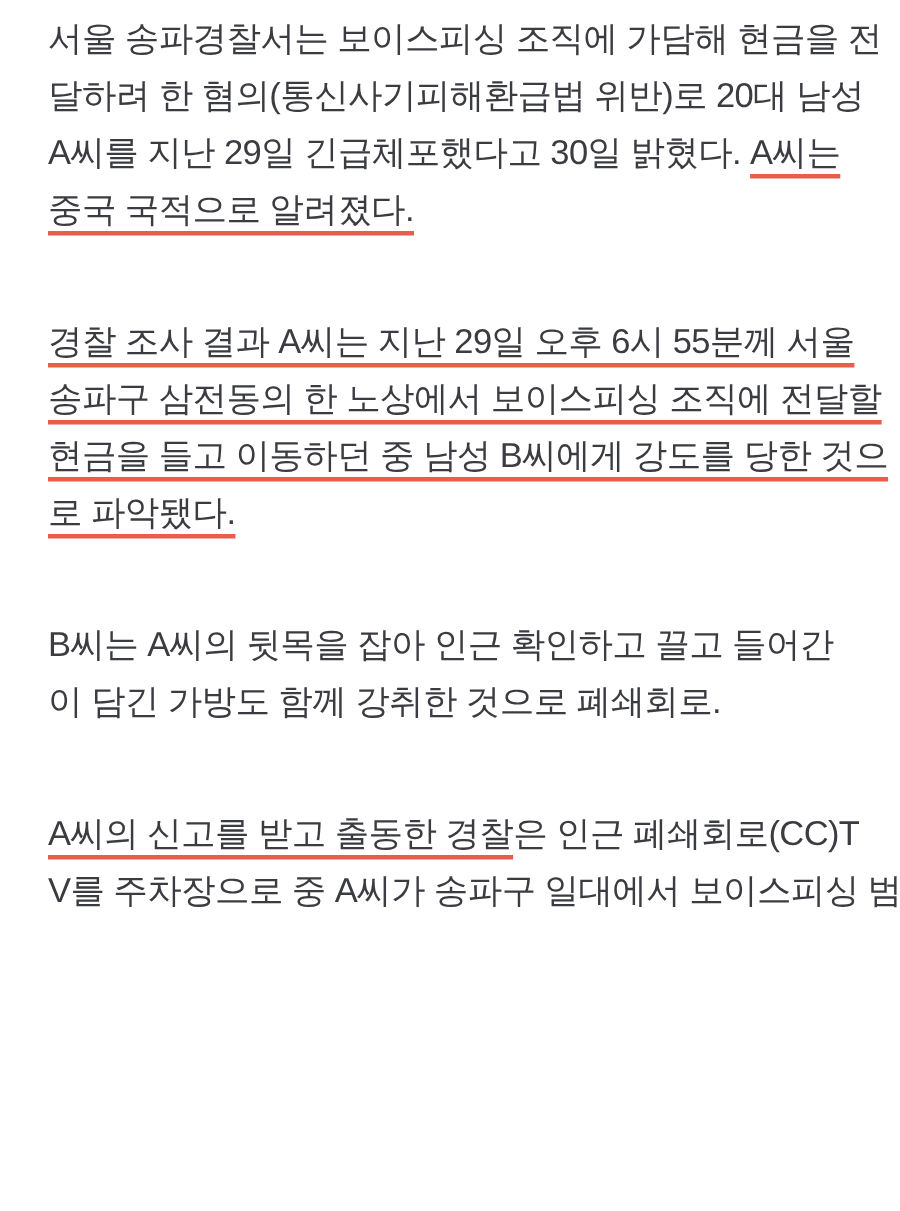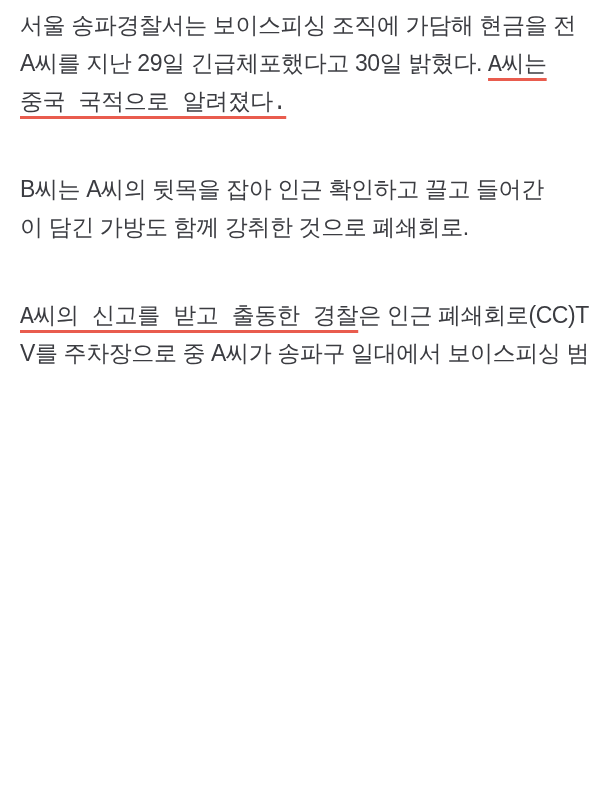--- a/index.html
+++ b/index.html
@@ -13,21 +13,21 @@
     padding: 0;
   }
   body {
     width: 600px;
     height: 807px;
     background: var(--bg);
     font-family: "Liberation Sans", "DejaVu Sans", sans-serif;
     overflow: hidden;
   }
   .article {
-    padding: 6px 20px 0 20px;
+    padding: 6px 20px 0 32px;
     width: 600px;
   }
   .paragraph {
     margin: 0 0 50px 0;
   }
   .paragraph:last-child {
     margin-bottom: 0;
   }
   .line {
     height: 38px;
@@ -39,31 +39,37 @@
     font-weight: 400;
   }
   .seg {
     text-decoration: none;
   }
   .seg.underlined {
     text-decoration: underline;
     text-decoration-color: var(--underline);
     text-decoration-thickness: 3px;
     text-underline-offset: 7px;
-    font-family: Liberation Mono, monospace;
   }
 </style>
 </head>
 <body>
 
 <main class="article">
     <div class="paragraph">
       <div class="line"><span class="seg">서울 송파경찰서는 보이스피싱 조직에 가담해 현금을 전</span></div>
+      <div class="line"><span class="seg">달하려 한 혐의(통신사기피해환급법 위반)로 20대 남성</span></div>
       <div class="line"><span class="seg">A씨를 지난 29일 긴급체포했다고 30일 밝혔다. </span><span class="seg underlined">A씨는</span></div>
       <div class="line"><span class="seg underlined">중국 국적으로 알려졌다.</span></div>
+    </div>
+    <div class="paragraph">
+      <div class="line"><span class="seg underlined">경찰 조사 결과 A씨는 지난 29일 오후 6시 55분께 서울</span></div>
+      <div class="line"><span class="seg underlined">송파구 삼전동의 한 노상에서 보이스피싱 조직에 전달할</span></div>
+      <div class="line"><span class="seg underlined">현금을 들고 이동하던 중 남성 B씨에게 강도를 당한 것으</span></div>
+      <div class="line"><span class="seg underlined">로 파악됐다.</span></div>
     </div>
     <div class="paragraph">
       <div class="line"><span class="seg">B씨는 A씨의 뒷목을 잡아 인근 확인하고 끌고 들어간</span></div>
       <div class="line"><span class="seg">이 담긴 가방도 함께 강취한 것으로 폐쇄회로.</span></div>
     </div>
     <div class="paragraph">
       <div class="line"><span class="seg underlined">A씨의 신고를 받고 출동한 경찰</span><span class="seg">은 인근 폐쇄회로(CC)T</span></div>
       <div class="line"><span class="seg">V를 주차장으로 중 A씨가 송파구 일대에서 보이스피싱 범</span></div>
     </div>
   </main>

